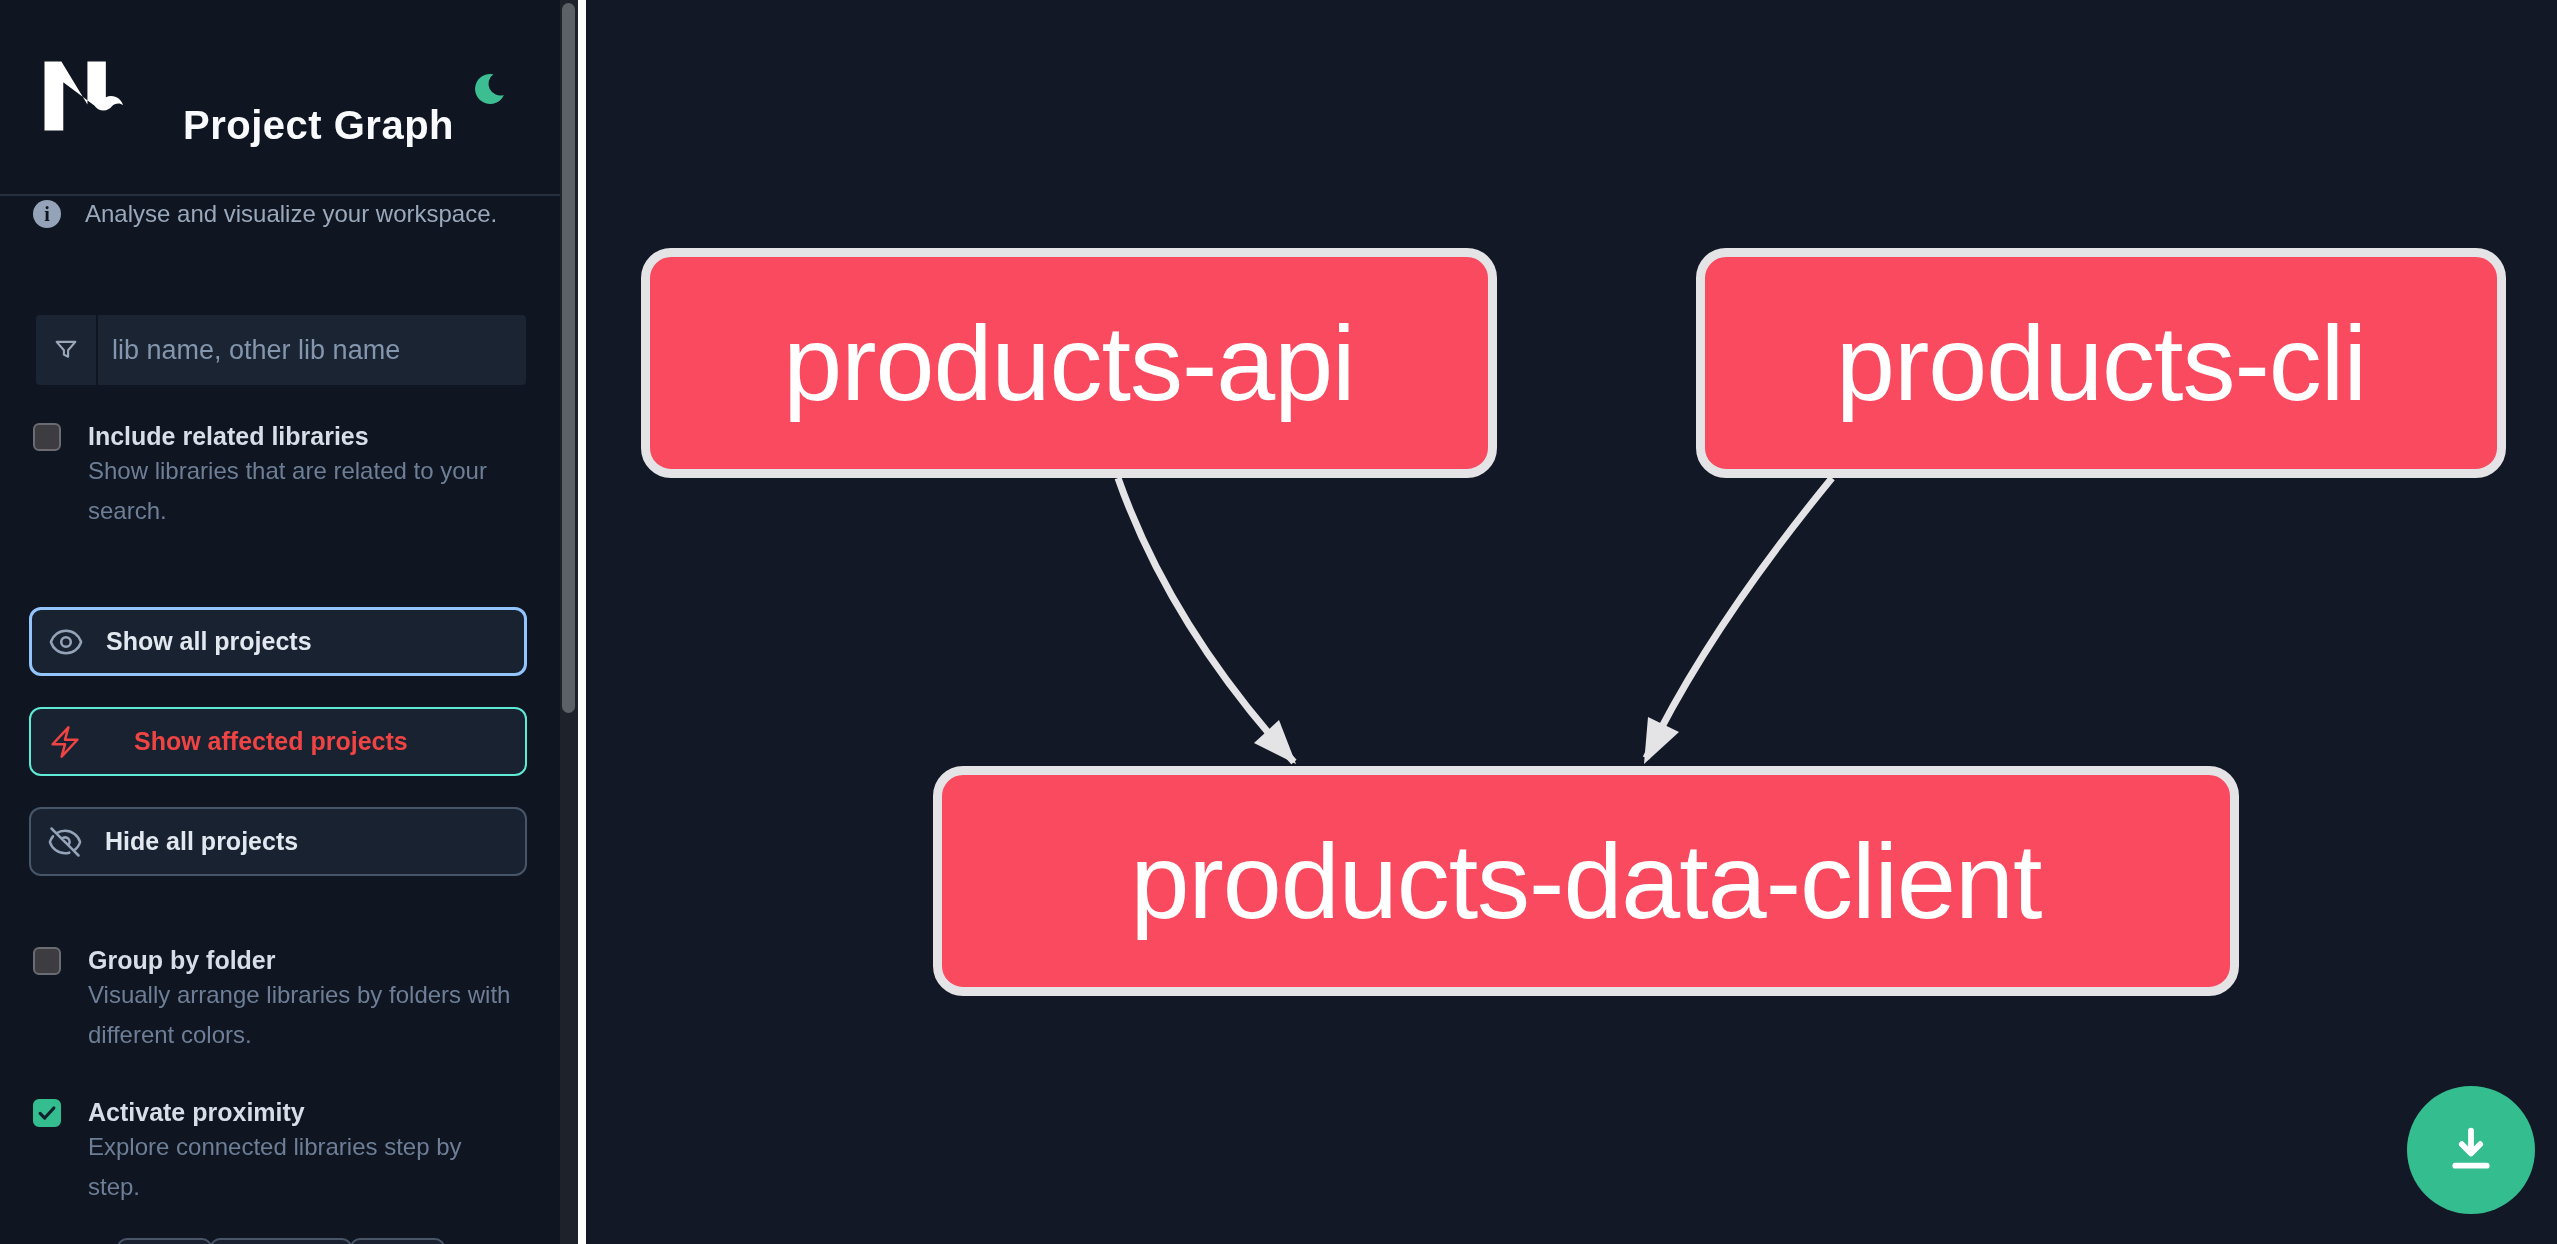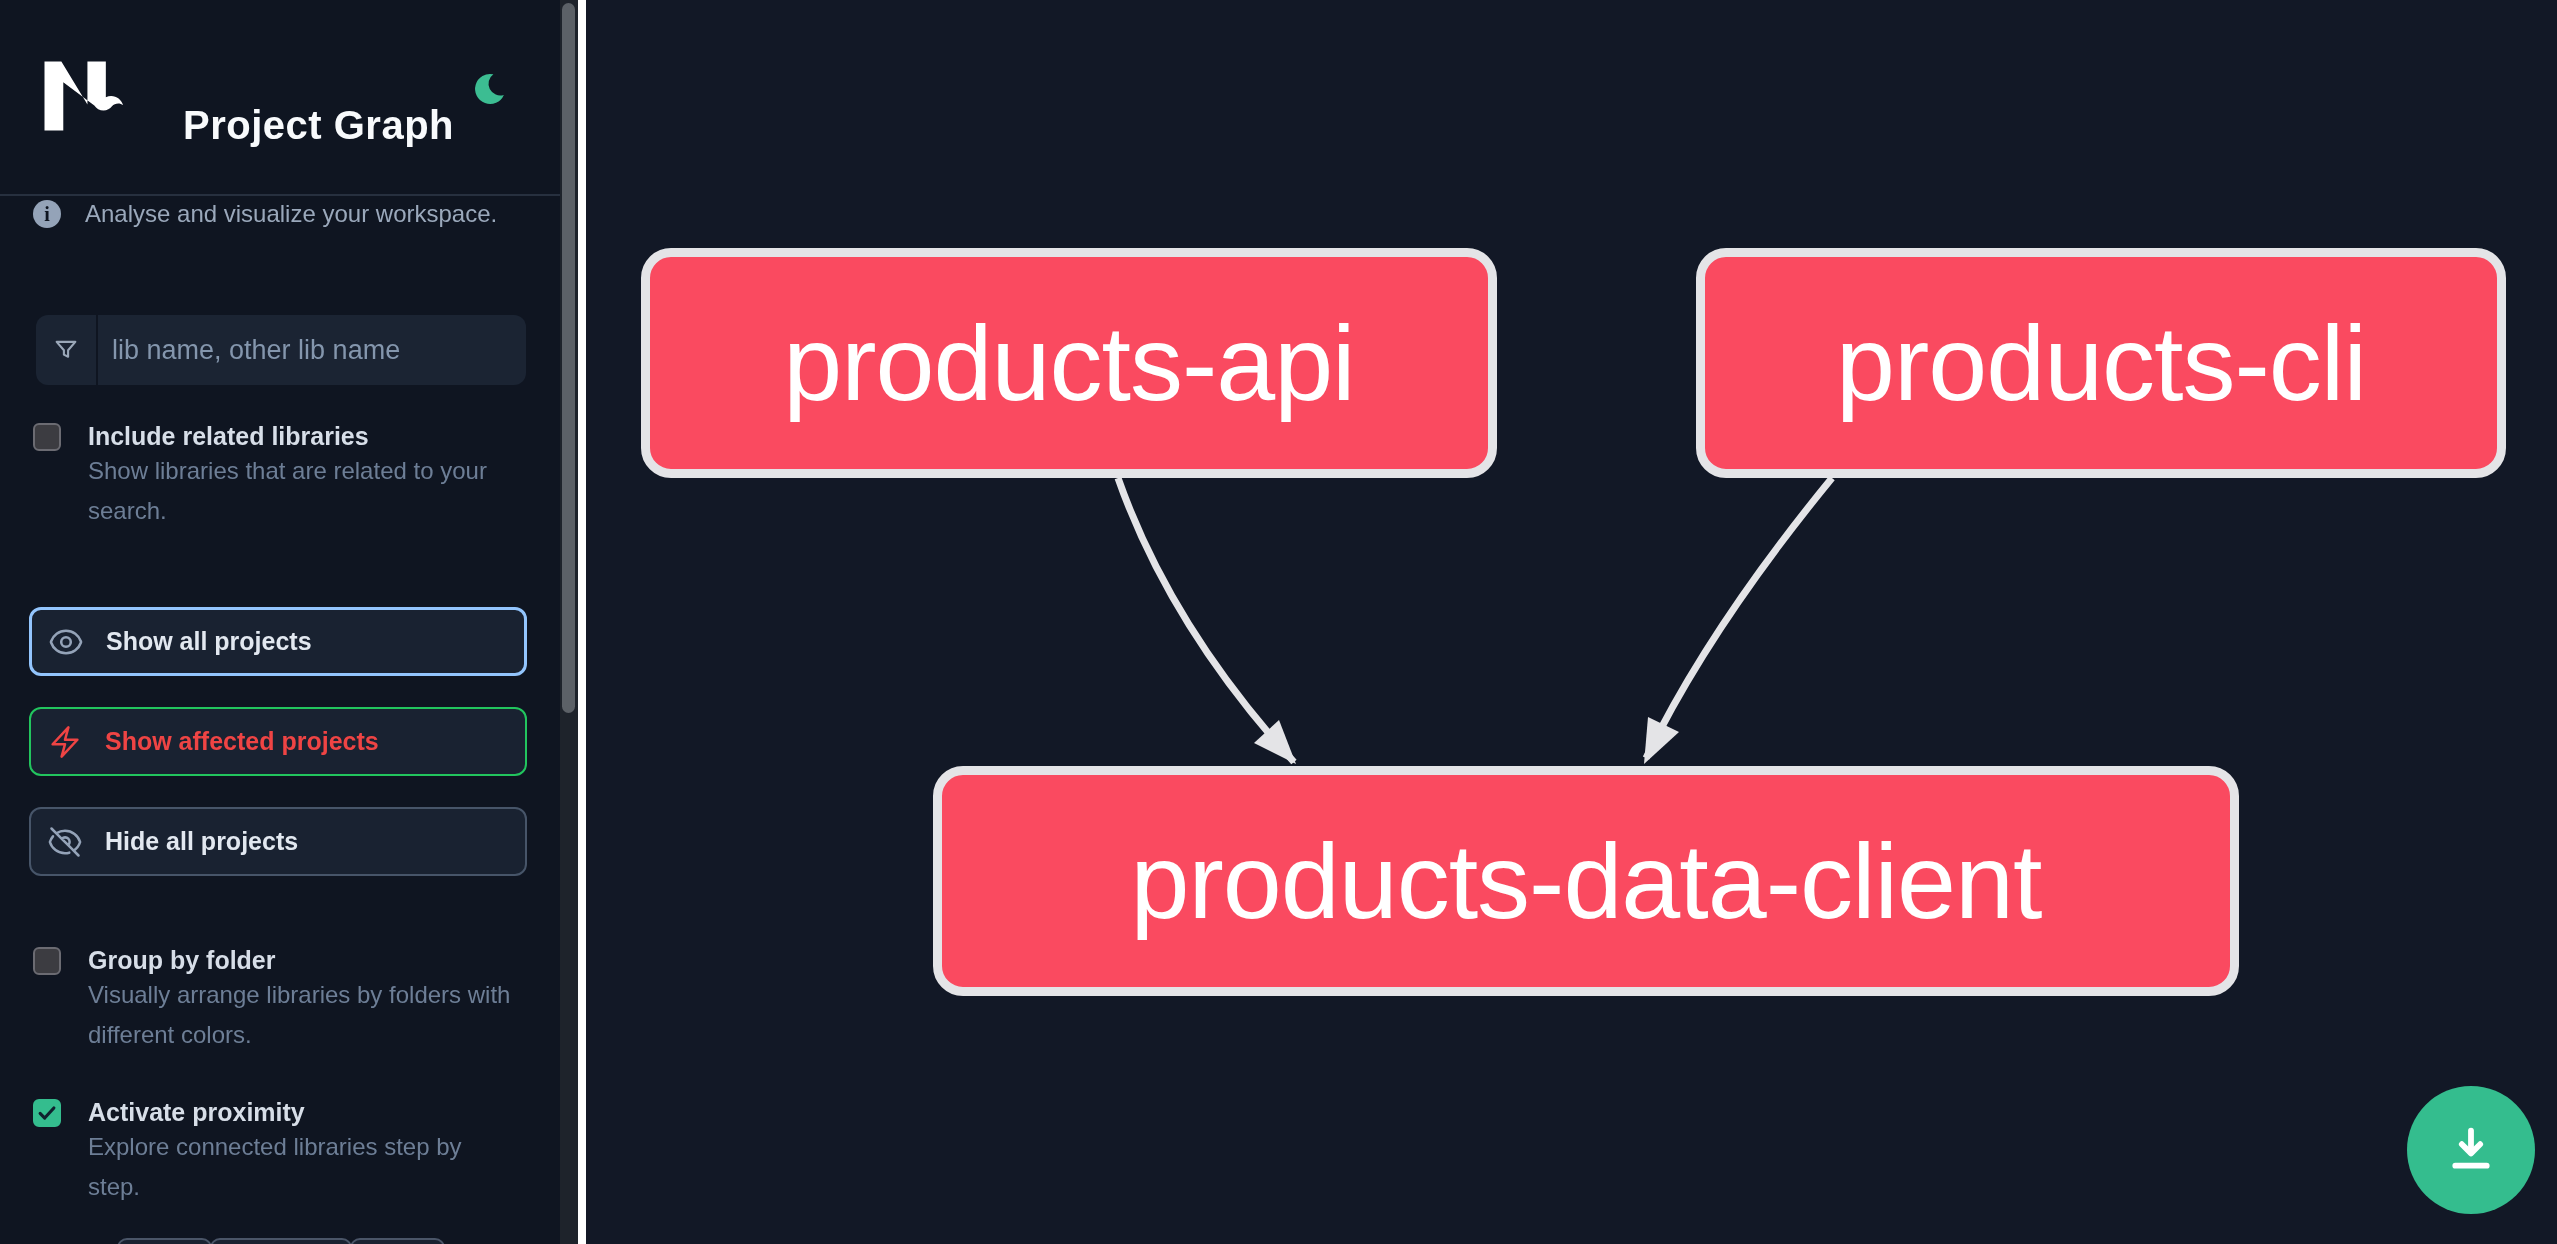--- a/index.html
+++ b/index.html
@@ -18,21 +18,21 @@
   .theme-toggle{position:absolute;right:50px;top:69px;width:40px;height:40px;cursor:pointer;}
   .sb-divider{position:absolute;left:0;top:194px;width:560px;height:2px;background:#27303f;}
 
   .info-row{position:absolute;left:33px;top:200px;display:flex;align-items:center;}
   .info-icon{width:28px;height:28px;border-radius:50%;background:#94a3b8;color:#0f1521;
     display:flex;align-items:center;justify-content:center;font-size:20px;font-weight:700;
     font-family:"Liberation Serif",serif;}
   .info-text{margin-left:24px;font-size:24px;font-weight:500;color:#9aa8bb;}
 
   .search-box{position:absolute;left:36px;top:315px;width:490px;height:70px;background:#1b2433;
-    border-radius:12px;display:flex;align-items:stretch;overflow:hidden;}
+    border-radius:4px;display:flex;align-items:stretch;overflow:hidden;}
   .search-iconbox{width:62px;display:flex;align-items:center;justify-content:center;
     border-right:2px solid #0f1521;flex:none;}
   .search-input{flex:1;background:transparent;border:none;outline:none;padding:0 0 0 14px;
     font-size:27px;color:#e2e8f0;font-family:"Liberation Sans",sans-serif;}
   .search-input::placeholder{color:#8496ad;opacity:1;}
 
   .chk-row{position:absolute;left:33px;width:494px;}
   .chk-head{display:flex;align-items:center;}
   .chk-box{width:28px;height:28px;border-radius:6px;background:#3c3c41;border:2px solid #6b6b72;
     flex:none;display:flex;align-items:center;justify-content:center;cursor:pointer;}
@@ -40,21 +40,21 @@
   .chk-box svg{display:none;}
   .chk-box.on svg{display:block;}
   .chk-label{margin-left:27px;font-size:25px;font-weight:600;color:#d7dee8;}
   .chk-desc{margin-left:55px;font-size:24px;line-height:40px;color:#6d7e96;width:428px;}
 
   .sb-btn{position:absolute;left:29px;width:498px;height:69px;border-radius:12px;background:#192231;
     display:flex;align-items:center;padding-left:16px;cursor:pointer;border:2px solid #475569;}
   .sb-btn .b-icon{width:36px;height:36px;flex:none;color:#94a3b8;}
   .sb-btn .b-label{margin-left:22px;font-size:25px;font-weight:600;color:#e2e8f0;}
   .sb-btn.active{border:3px solid #93c5fd;}
-  .sb-btn.affected{border:2px solid #22c55e;}
+  .sb-btn.affected{border:2px solid #5eead4;gap:29px;}
   .sb-btn.affected .b-label,{color:#ef4444;}
   .sb-btn.affected .b-label{color:#ef4444;}
   .sb-btn.affected .b-icon{color:#ef4444;}
 
   .seg-sliver{position:absolute;left:117px;top:1238px;display:flex;}
   .seg{height:20px;background:#1a2231;border:2px solid #4a5568;border-bottom:none;
     border-radius:10px 10px 0 0;}
   .seg + .seg{margin-left:-2px;}
 
   

